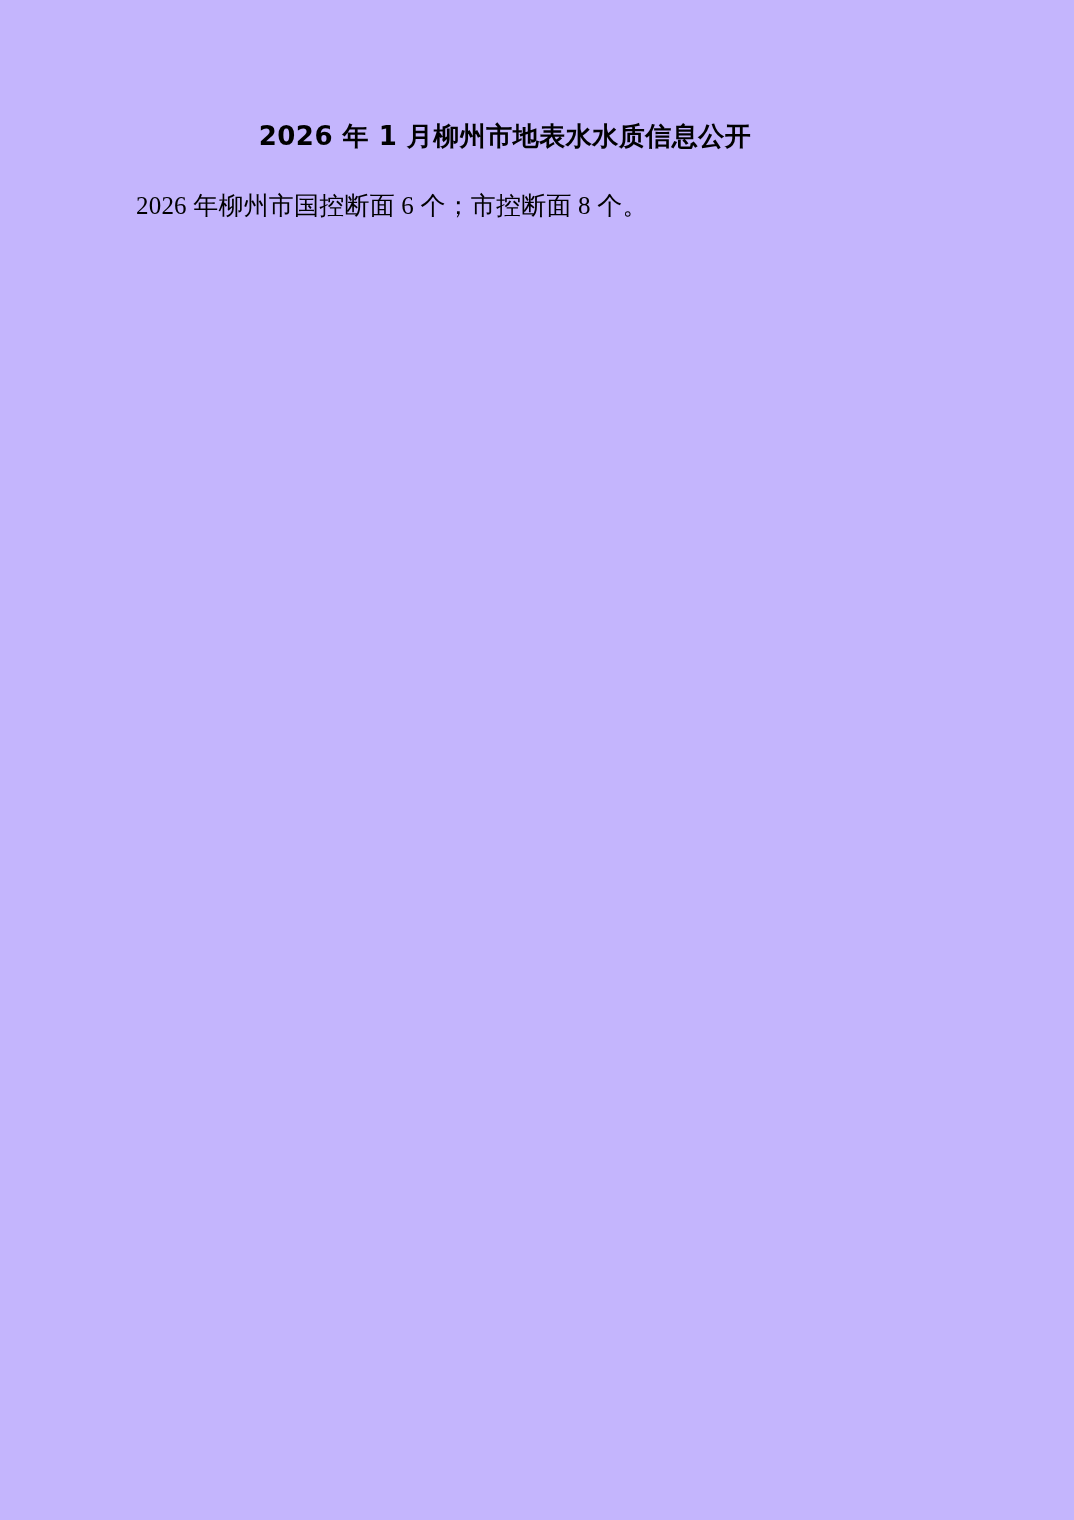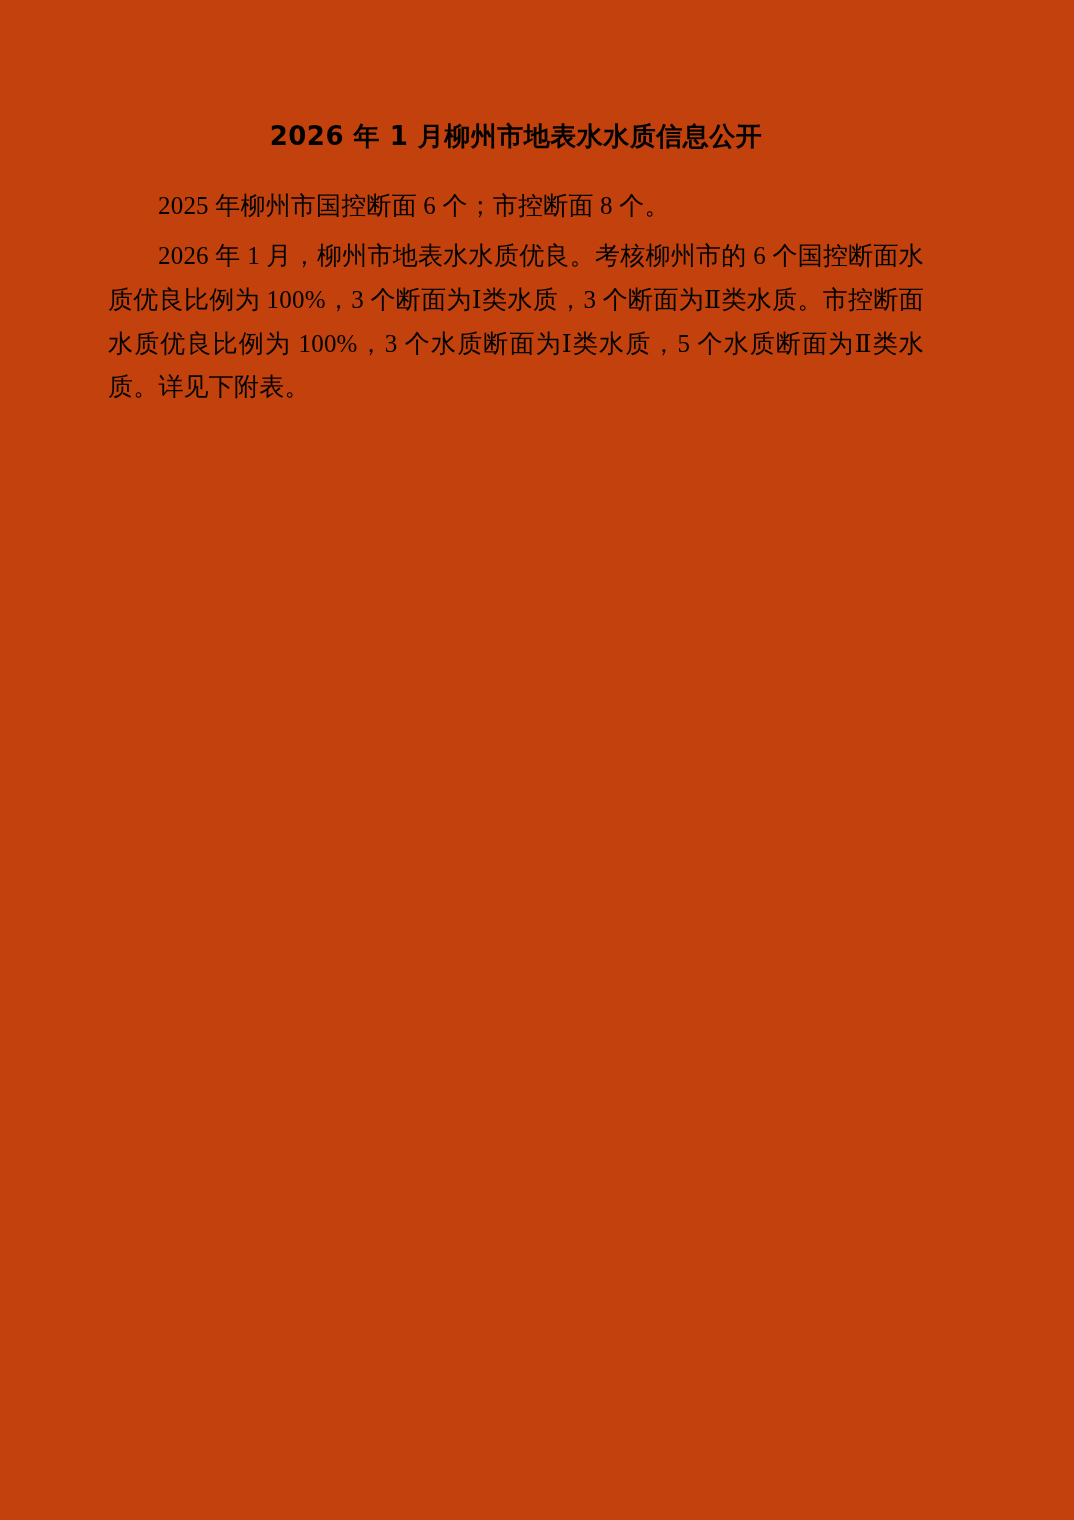--- a/index.html
+++ b/index.html
@@ -4,24 +4,24 @@
 <title>document</title>
 <style>
   html, body {
     margin: 0;
     padding: 0;
     background: #ffffff;
   }
   .page {
     width: 1074px;
     height: 1520px;
-    background: #c2410c;
+    background: #c4b5fd;
     position: relative;
     box-sizing: border-box;
-    padding: 118px 150px 60px 108px;
+    padding: 118px 150px 60px 86px;
     font-family: "Liberation Serif", "DejaVu Serif", serif;
     color: #000000;
   }
   .doc-title {
     font-family: "DejaVu Sans", "Liberation Sans", sans-serif;
     font-weight: bold;
     font-size: 26px;
     text-align: center;
     letter-spacing: 0.5px;
     margin: 0 0 30px 0;
@@ -40,18 +40,17 @@
     margin-bottom: 0;
   }
 </style>
 </head>
 <body>
 
 <div class="page">
 
   <h1 class="doc-title">2026 年 1 月柳州市地表水水质信息公开</h1>
 
-  <p class="para">2025 年柳州市国控断面 6 个；市控断面 8 个。</p>
+  <p class="para">2026 年柳州市国控断面 6 个；市控断面 8 个。</p>
 
 
-  <p class="para">2026 年 1 月，柳州市地表水水质优良。考核柳州市的 6 个国控断面水质优良比例为 100%，3 个断面为Ⅰ类水质，3 个断面为Ⅱ类水质。市控断面水质优良比例为 100%，3 个水质断面为Ⅰ类水质，5 个水质断面为Ⅱ类水质。详见下附表。</p>
 
 </div>
 
 </body></html>

